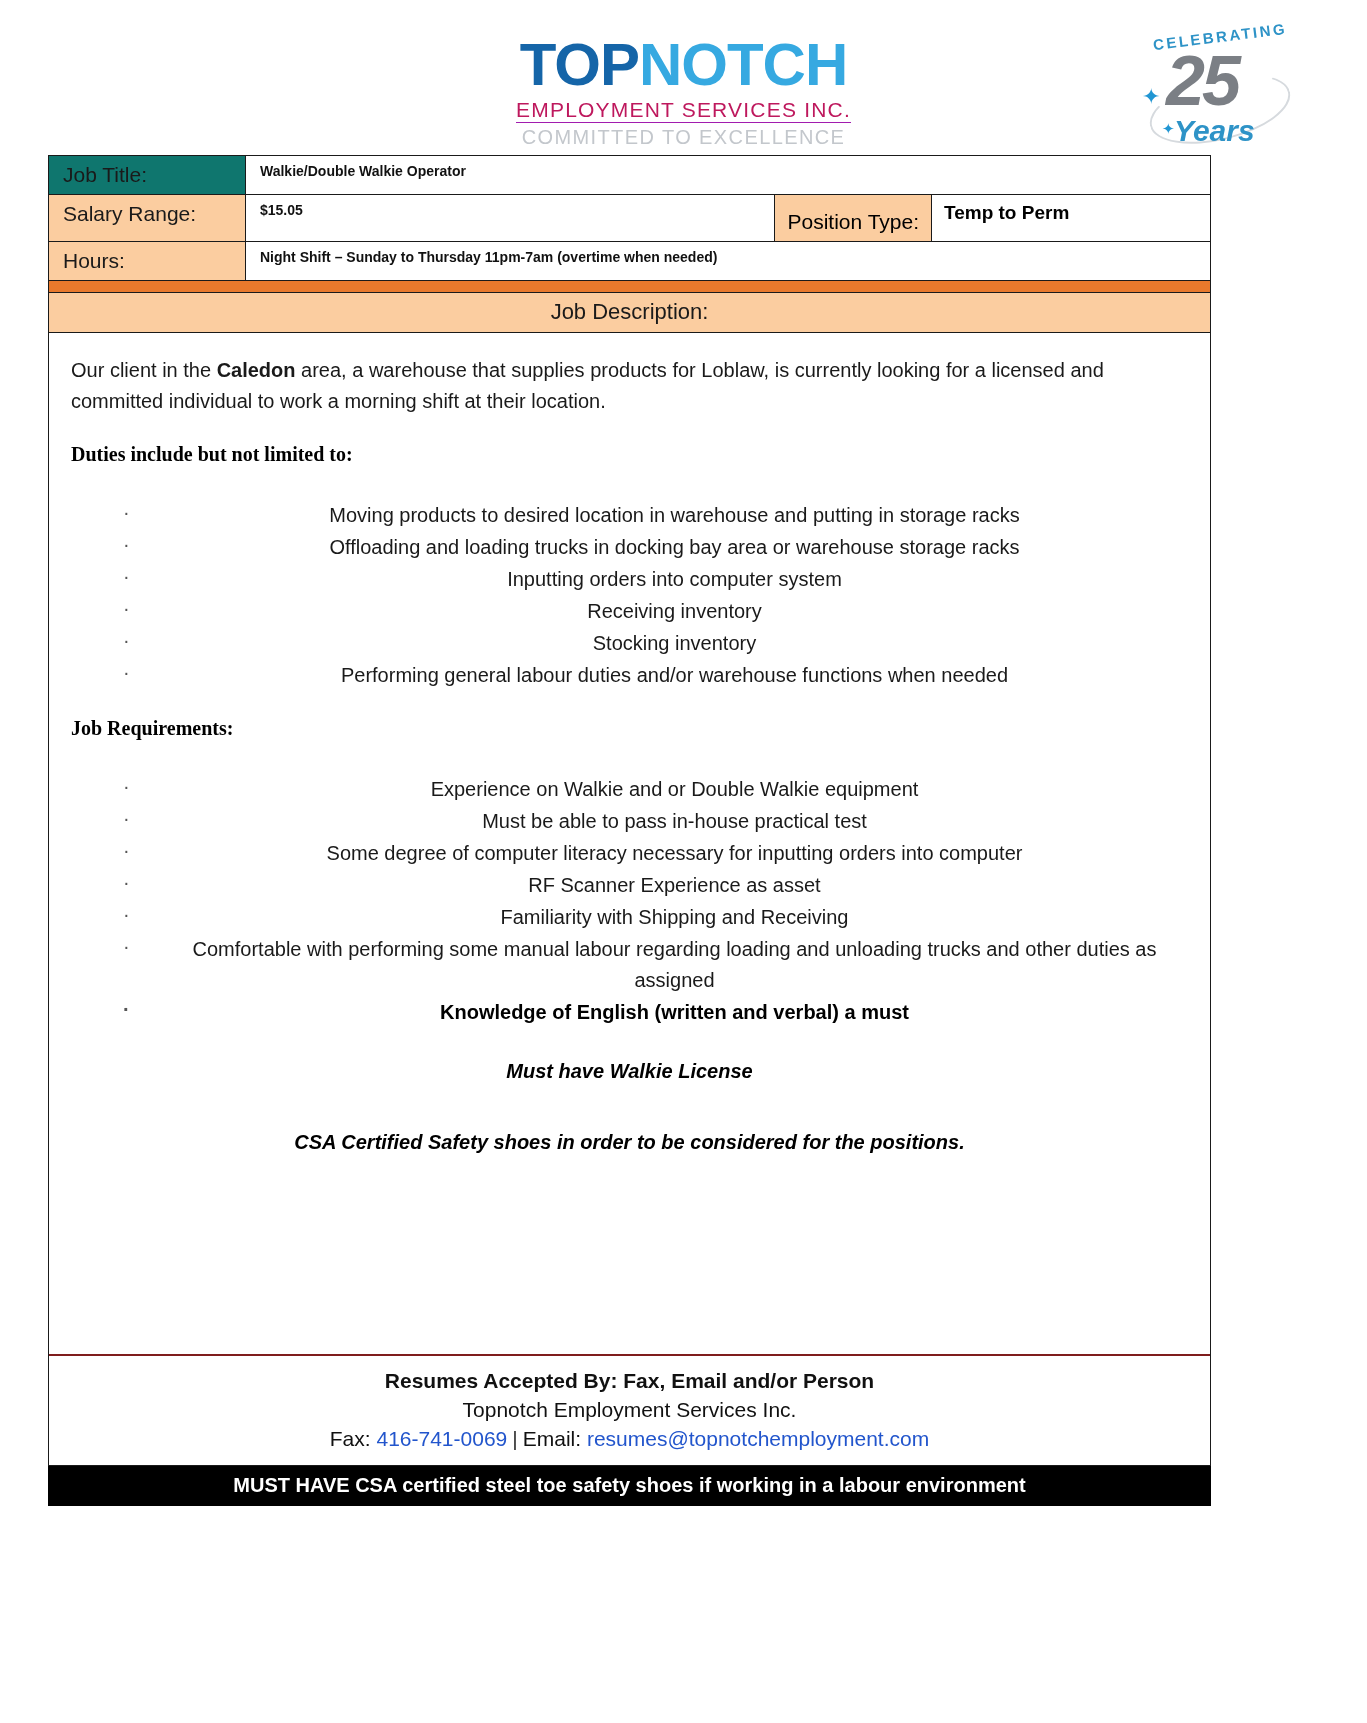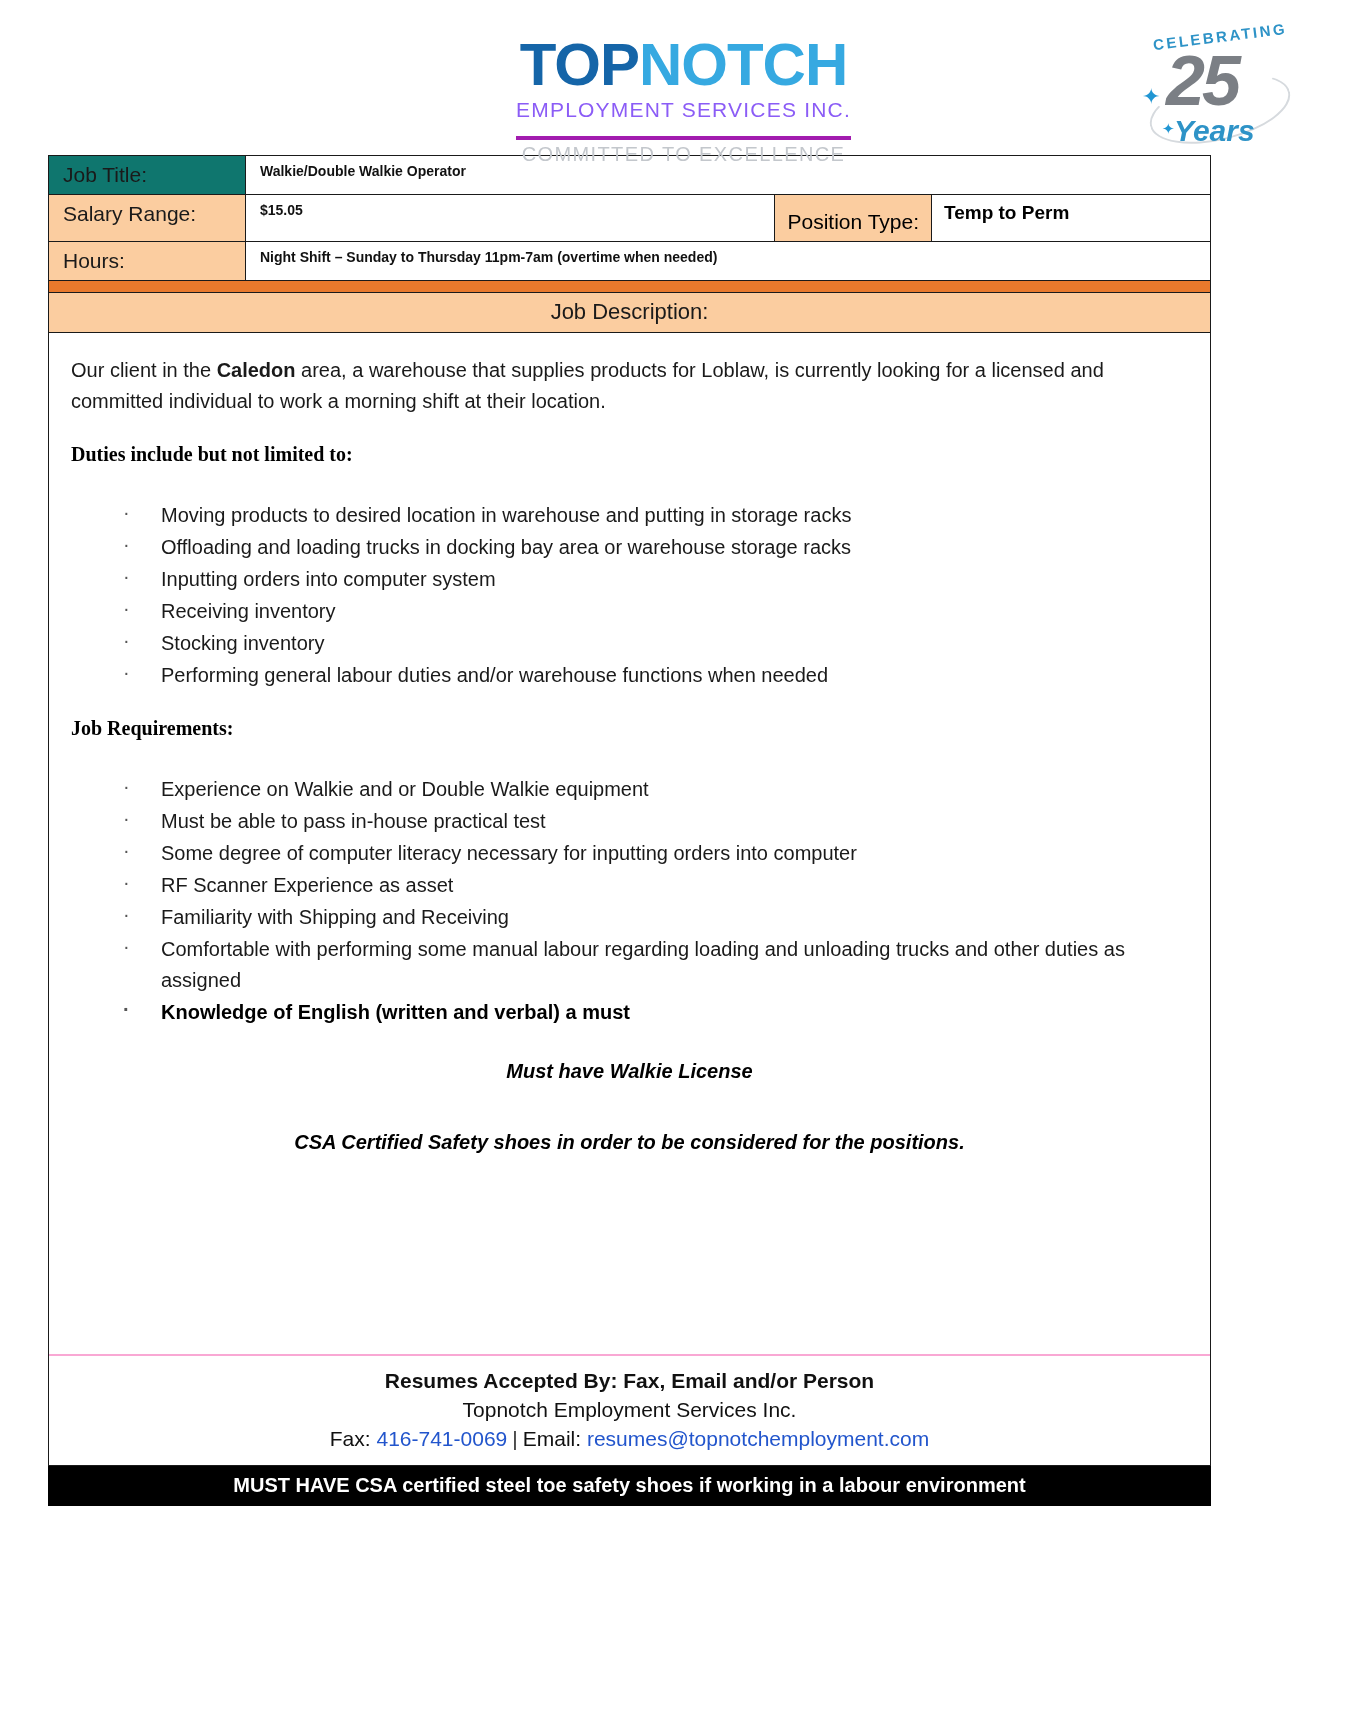--- a/index.html
+++ b/index.html
@@ -44,25 +44,25 @@
     letter-spacing: -1px;
     line-height: 62px;
     white-space: nowrap;
   }
   .logo-top { color: #1565a8; }
   .logo-notch { color: #36a9e1; }
   .logo-sub {
     font-family: "Liberation Sans", sans-serif;
     font-size: 21px;
     letter-spacing: 1.2px;
-    color: #8b5cf6;
+    color: #be185d;
     margin-top: 2px;
-    padding-bottom: 14px;
+    padding-bottom: 0;
     display: inline-block;
-    border-bottom: 4px solid #a21caf;
+    border-bottom: 1px solid #a21caf;
   }
   .logo-tag {
     font-family: "Liberation Sans", sans-serif;
     font-size: 20px;
     letter-spacing: 1.4px;
     color: #c3c7cc;
     margin-top: 3px;
   }
 
   .badge {
@@ -218,20 +218,21 @@
     margin: 0 0 26px 0;
     padding: 0 0 0 52px;
   }
   ul.bullets li {
     position: relative;
     font-size: 20px;
     line-height: 31px;
     padding-left: 38px;
     margin-bottom: 1px;
     color: #1a1a1a;
+    text-align: center;
   }
   ul.bullets li::before {
     content: "\00B7";
     position: absolute;
     left: 0;
     top: -3px;
     font-size: 20px;
     color: #555;
   }
   ul.bullets li.bold { font-weight: bold; color: #000; }
@@ -244,21 +245,21 @@
     color: #000;
     margin: 0;
   }
   .emph.first { margin-top: 32px; }
   .emph.second { margin-top: 48px; }
 
   .spacer { height: 190px; }
 
   
   .footer {
-    border-top: 2px solid #f9a8d4;
+    border-top: 2px solid #7f1d1d;
     padding: 10px 0 12px 0;
     text-align: center;
   }
   .footer-line {
     font-size: 21px;
     line-height: 29px;
     color: #111;
   }
   .footer-line.bold { font-weight: bold; }
   .link { color: #2255cc; }

